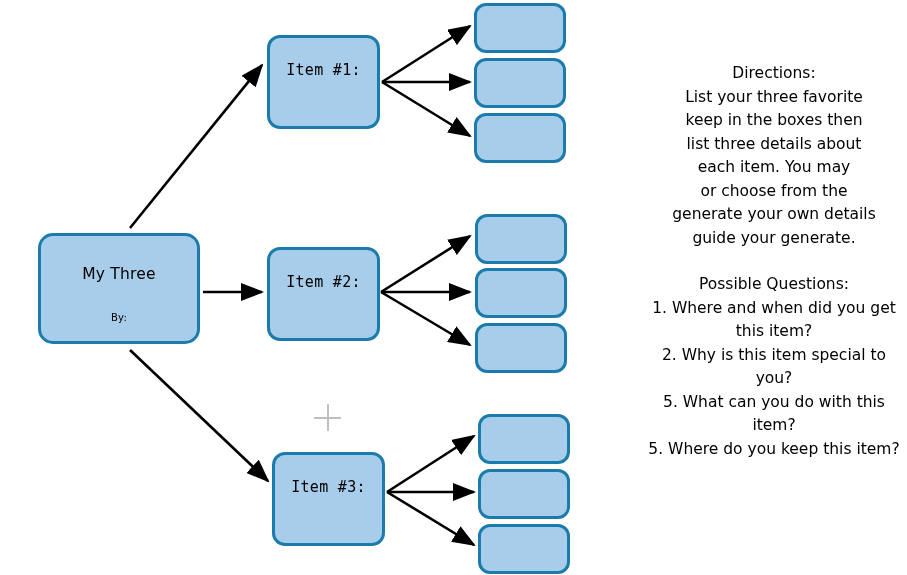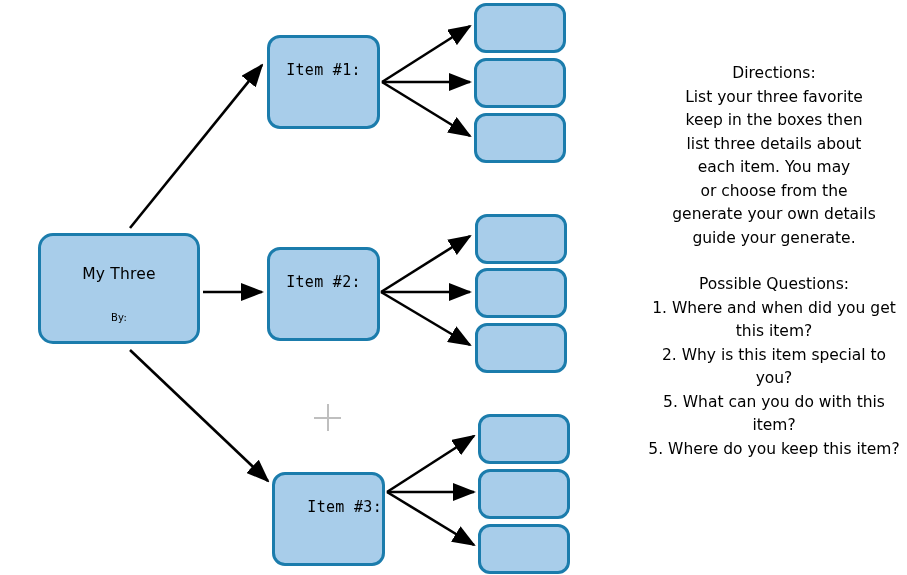--- a/index.html
+++ b/index.html
@@ -172,21 +172,21 @@
 </div>
 
 <div class="node item-node" style="left:267px; top:35px;">
   <span class="item-label">Item #1:</span>
 </div>
 
 <div class="node item-node" style="left:267px; top:247px;">
   <span class="item-label">Item #2:</span>
 </div>
 
-<div class="node item-node" style="left:272px; top:472px;align-items:flex-end;">
+<div class="node item-node" style="left:272px; top:452px;">
   <span class="item-label">Item #3:</span>
 </div>
 
 <div class="node detail-node" style="left:474px; top:3px;"></div>
 <div class="node detail-node" style="left:474px; top:58px;"></div>
 <div class="node detail-node" style="left:474px; top:113px;"></div>
 
 <div class="node detail-node" style="left:475px; top:214px;"></div>
 <div class="node detail-node" style="left:475px; top:268px;"></div>
 <div class="node detail-node" style="left:475px; top:323px;"></div>

